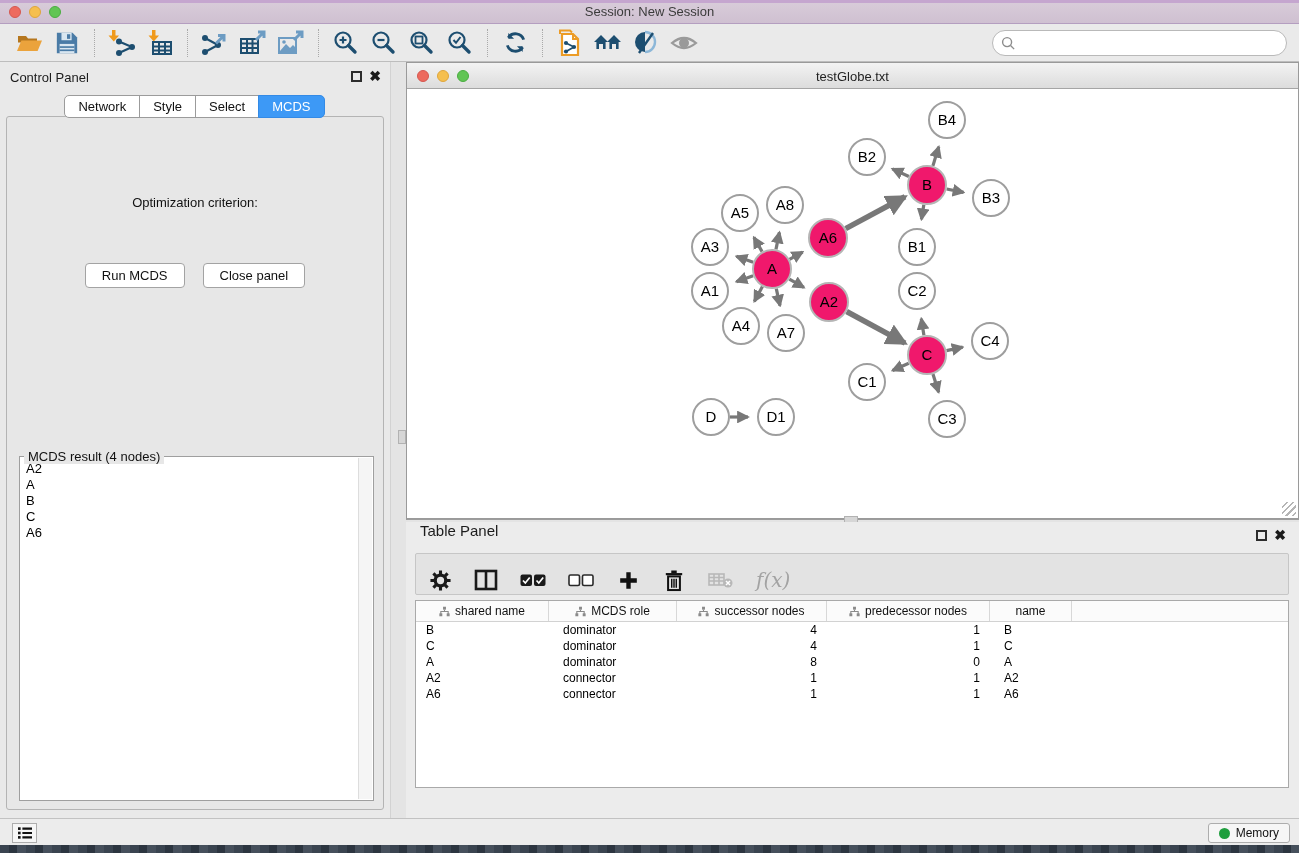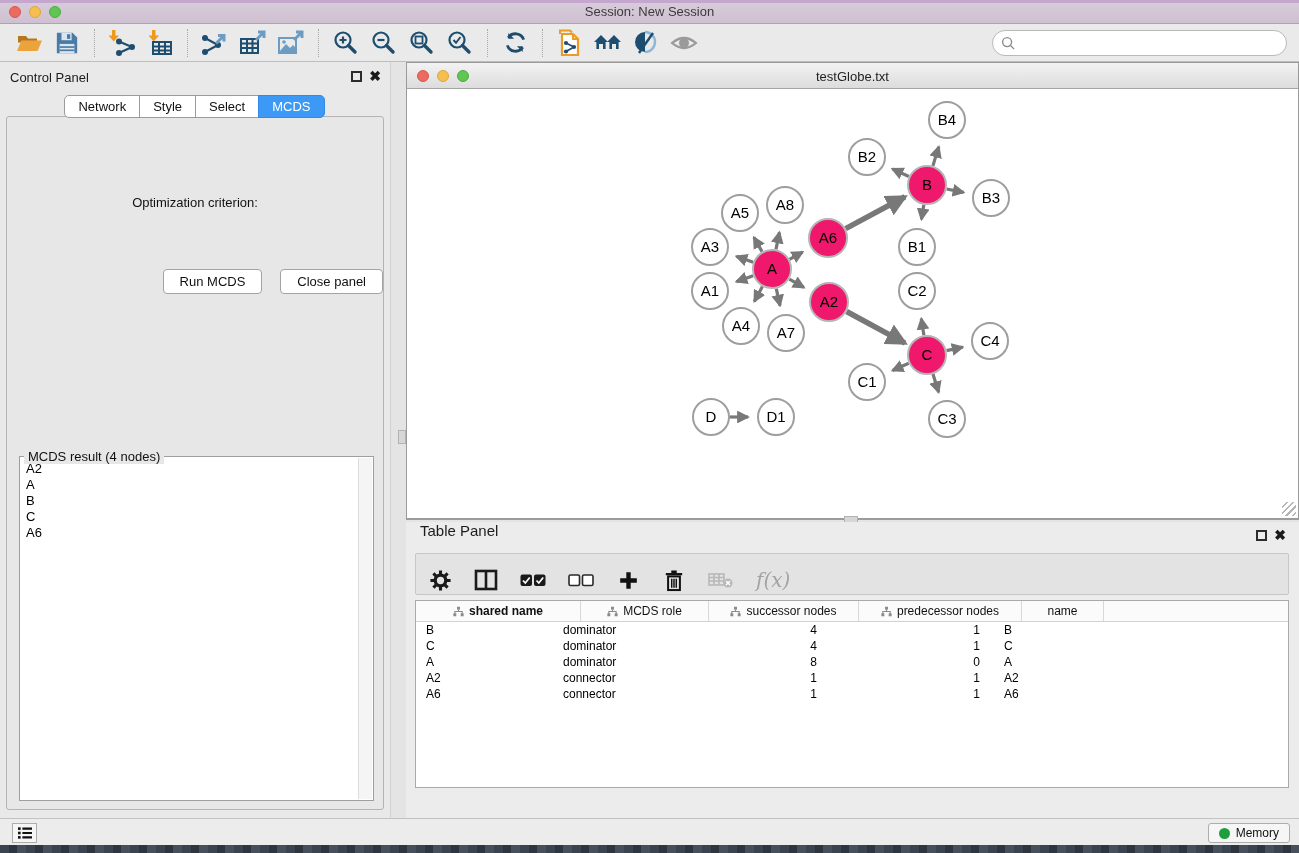--- a/index.html
+++ b/index.html
@@ -43,21 +43,21 @@
   .tab.active { background:#3d99f6; border-color:#338ae6; color:#fff; }
   .cp-body { position:absolute; left:6px; right:6px; top:54px; bottom:8px; border:1px solid #b4b4b4; border-radius:3px; background:#e7e7e7; }
   .opt-label { position:absolute; left:0; width:100%; top:78px; text-align:center; font-size:13px; color:#111; }
   .dropdown { position:absolute; left:37px; top:100px; width:314px; height:24px; background:#fff;
     border:1px solid #a8a8a8; border-radius:4px; display:flex; align-items:center; cursor:pointer; }
   .dropdown .dd-text { flex:1; font-size:13px; padding-left:8px; color:#111; }
   .dd-stepper { width:20px; height:22px; border-radius:0 3px 3px 0; background:linear-gradient(#6cb1fb,#3d96f7);
     display:flex; flex-direction:column; align-items:center; justify-content:center; gap:1px; }
   .dd-stepper i { width:0; height:0; border-left:4px solid transparent; border-right:4px solid transparent; }
   .dd-up { border-bottom:5px solid #fff; } .dd-dn { border-top:5px solid #fff; }
-  .btn-row { position:absolute; left:0; width:100%; top:152px; display:flex; justify-content:flex-end; gap:18px; }
+  .btn-row { position:absolute; left:0; width:100%; top:146px; display:flex; justify-content:center; gap:18px; }
   .aqua-btn { background:#fff; border:1px solid #a3a3a3; border-radius:4px; font-size:13px; padding:4px 16px; color:#111; cursor:pointer; }
   .groupbox { position:absolute; left:12px; right:9px; top:339px; height:345px; border:1px solid #9f9f9f; background:#fff; }
   .groupbox legend { position:absolute; top:-8px; left:4px; background:#e7e7e7; padding:0 4px; font-size:13px; color:#111; }
   .mcds-list { position:absolute; left:1px; top:1px; bottom:1px; right:15px; padding:3px 5px; font-size:13px; color:#000; line-height:16px; overflow:hidden; }
   .mcds-scroll { position:absolute; right:1px; top:1px; bottom:1px; width:14px; background:#f5f5f5; border-left:1px solid #ddd; }
 
   
   .v-divider { position:absolute; left:390px; top:0; width:16px; height:756px; background:#e4e4e4; border-left:1px solid #d2d2d2; }
   .v-handle { position:absolute; left:398px; top:368px; width:8px; height:14px; background:#d6d6d6; border:1px solid #b2b2b2; }
 
@@ -492,21 +492,21 @@
               <path d="M18 10 l4 4 M22 10 l-4 4" stroke="#fff" stroke-width="1.5"></path>
             </svg>
           </div>
           <div class="tp-tool">
             <span class="fx">f(x)</span>
           </div>
         </div>
 
         <div class="data-table">
           <div class="dt-head" id="dt-head">
-              <div class="dt-hcell" style="width: 165px; font-weight: bold;">
+              <div class="dt-hcell" style="width: 133px;">
                 <svg width="11" height="11" viewBox="0 0 12 12">
                   <g stroke="#8a8a8a" stroke-width="1.2" fill="none">
                     <path d="M6 4 v2 M2 9 V6 h8 v3"></path>
                   </g>
                   <g fill="#8a8a8a">
                     <rect x="4.4" y="0.8" width="3.2" height="3.2"></rect>
                     <rect x="0.4" y="8" width="3.2" height="3.2"></rect>
                     <rect x="8.4" y="8" width="3.2" height="3.2"></rect>
                   </g>
                 </svg>

